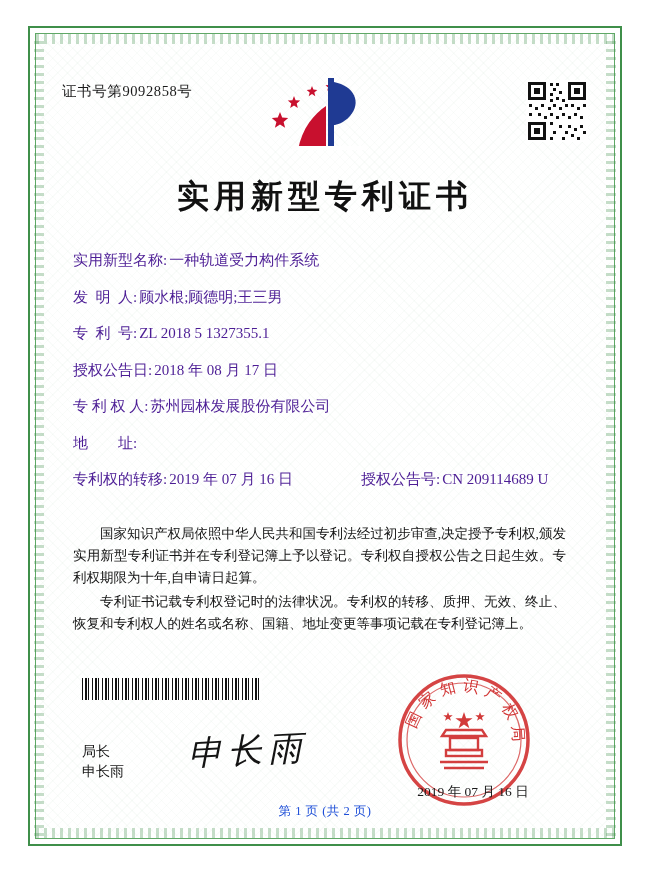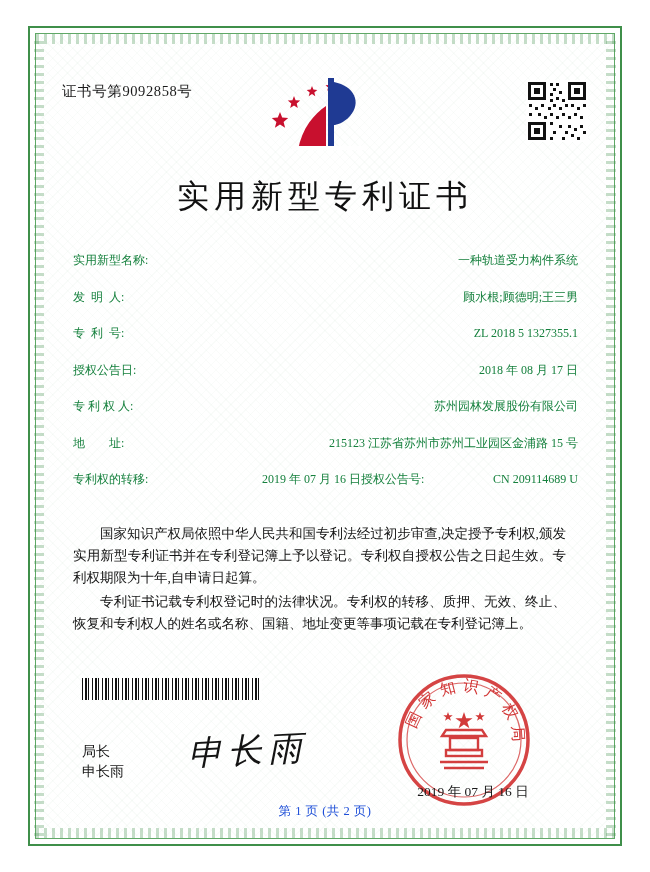--- a/index.html
+++ b/index.html
@@ -109,35 +109,34 @@
   }
 
   
   .title {
     position: absolute;
     left: 0;
     right: 0;
     top: 175px;
     text-align: center;
     font-size: 32px;
-    font-weight: normal;
+    font-weight: bold;
     letter-spacing: 5px;
     color: #111111;
     font-family: "Liberation Serif", serif;
   }
 
   
   .fields {
     position: absolute;
     left: 73px;
     top: 250px;
     width: 505px;
-    font-size: 12px;
-    color: #15803d;
-    text-align: right;
+    font-size: 15px;
+    color: #4c1d95;
   }
   .field-row {
     display: flex;
     align-items: baseline;
     margin-bottom: 16.5px;
     line-height: 20px;
   }
   .field-label {
     white-space: pre;
     flex: 0 0 auto;
@@ -343,21 +342,20 @@
     <div class="field-row">
       <span class="field-label">授权公告日:</span>
       <span class="field-value">2018 年 08 月 17 日</span>
     </div>
     <div class="field-row">
       <span class="field-label">专 利 权 人:</span>
       <span class="field-value">苏州园林发展股份有限公司</span>
     </div>
     <div class="field-row">
       <span class="field-label">地        址:</span>
-      <span class="field-value">215123 江苏省苏州市苏州工业园区金浦路 15 号</span>
     </div>
     <div class="field-row split">
       <span class="field-left">
         <span class="field-label">专利权的转移:</span>
         <span class="field-value">2019 年 07 月 16 日</span>
       </span>
       <span class="field-right">
         <span class="field-label">授权公告号:</span>
         <span class="field-value">CN 209114689 U</span>
       </span>

